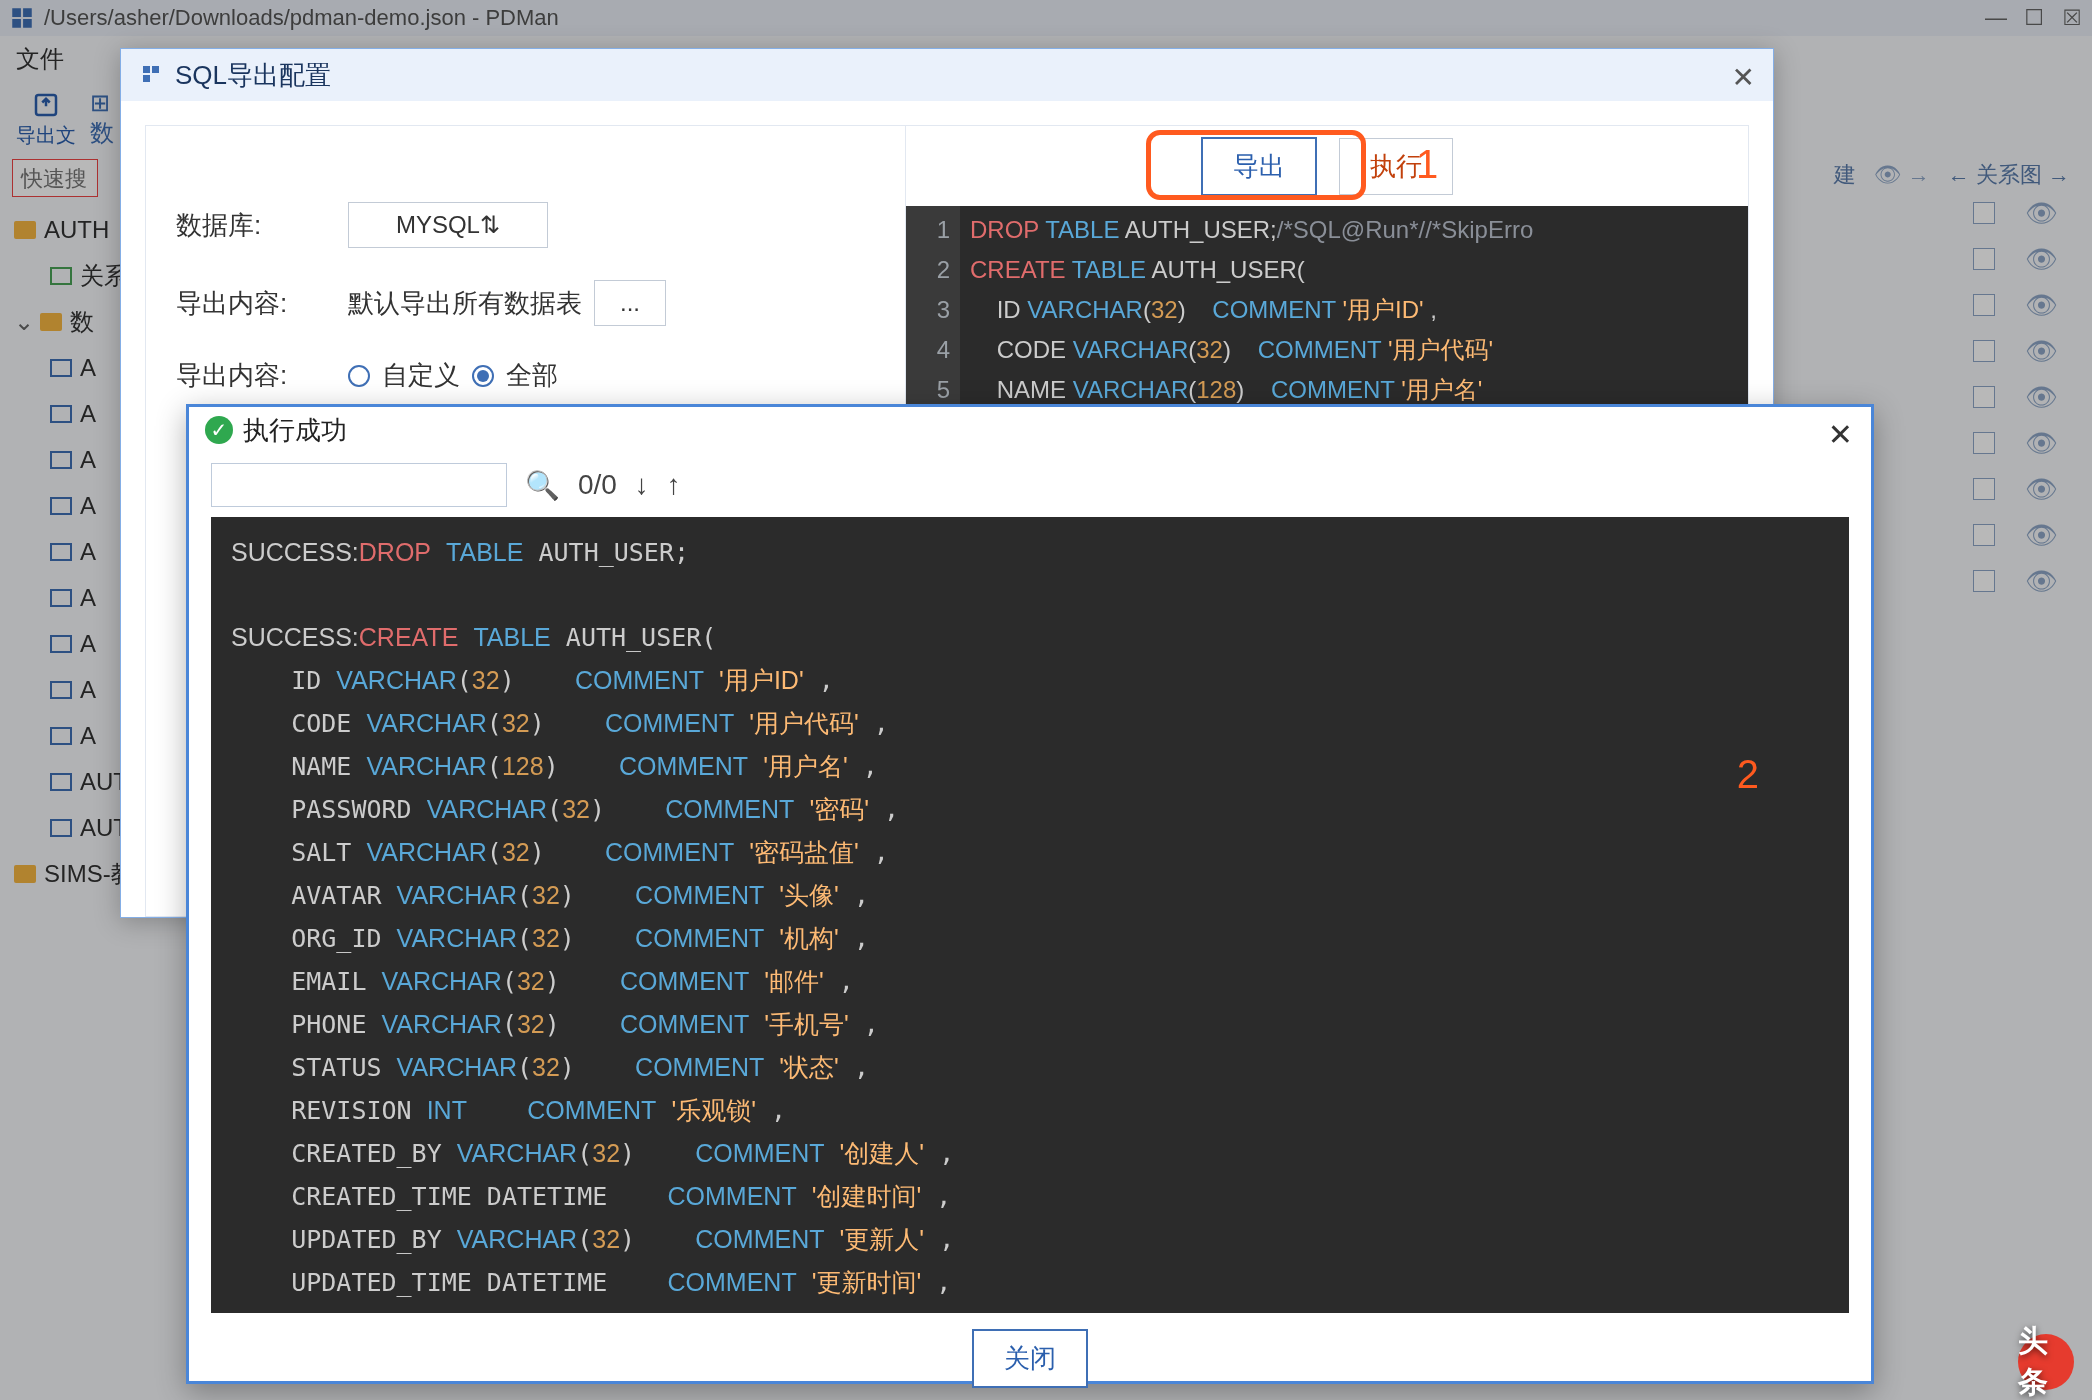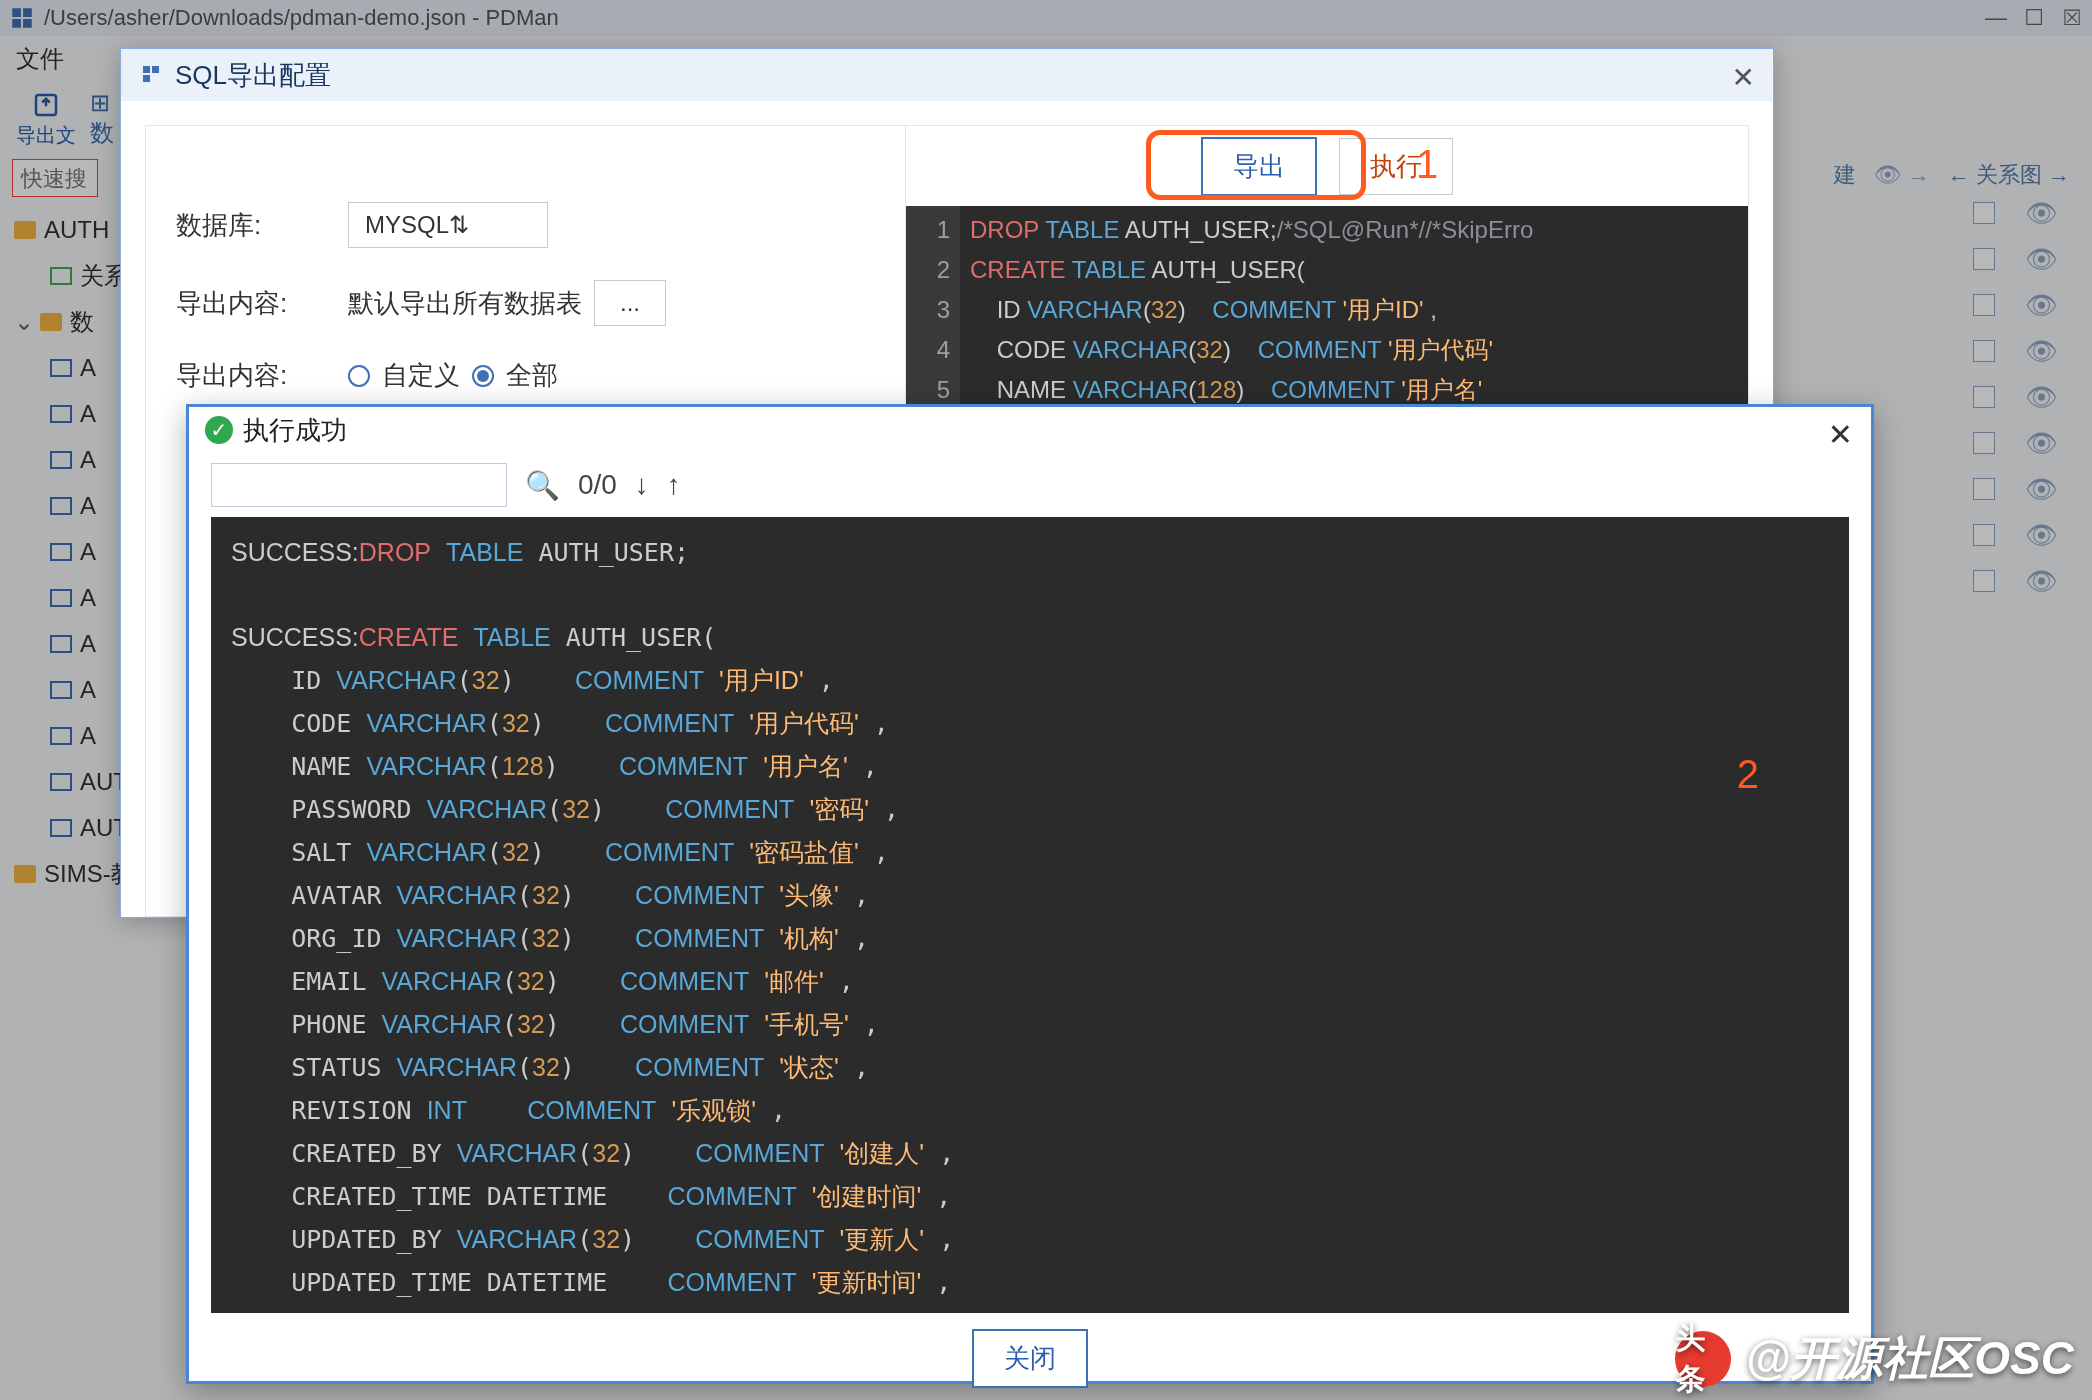--- a/index.html
+++ b/index.html
@@ -29,21 +29,21 @@
 .eyer{color:#8ea6c6;font-size:26px}
 .overlay{position:absolute;inset:0;background:rgba(0,0,0,.28)}
 .m1{position:absolute;left:120px;top:48px;width:1654px;height:870px;background:#fff;border:1px solid #84aee6;box-shadow:0 4px 24px rgba(0,0,0,.25)}
 .m1-title{height:52px;background:#eaf1fb;display:flex;align-items:center;padding:0 18px;font-size:26px;color:#1a355e}
 .m1-title .logo2{width:26px;height:26px;margin-right:10px}
 .m1-close{position:absolute;right:18px;top:12px;font-size:28px;color:#555;cursor:pointer}
 .m1-body{display:flex;height:calc(100% - 52px);padding:24px 24px 0 24px;gap:0}
 .m1-left{flex:0 0 760px;padding:20px 30px;border:1px solid #e2e8f1;border-right:none}
 .m1-left .frow{display:flex;align-items:center;gap:12px;margin-bottom:32px;font-size:26px;color:#333}
 .m1-left label{width:160px;text-align:left;color:#333}
-.sel{border:1px solid #c3cbd6;padding:6px 16px;width:200px;height:46px;font-size:24px;background:#fff;display:flex;align-items:center;justify-content:flex-start}
+.sel{border:1px solid #c3cbd6;padding:6px 16px;width:200px;height:46px;font-size:24px;background:#fff;display:flex;align-items:center;justify-content:center}
 .dots{border:1px solid #c3cbd6;width:72px;height:46px;display:flex;align-items:center;justify-content:center;font-size:24px}
 .radio{width:22px;height:22px;border-radius:50%;border:2px solid #3f6fb5;display:inline-flex;align-items:center;justify-content:center}
 .radio.on::after{content:"";width:12px;height:12px;border-radius:50%;background:#3f6fb5}
 .m1-right{flex:1;border:1px solid #e2e8f1;border-left:1px solid #e2e8f1;position:relative}
 .m1-btns{height:80px;display:flex;align-items:center;justify-content:center;gap:22px;position:relative}
 .btn{border:1px solid #c3cbd6;padding:10px 30px;font-size:26px;background:#fff;color:#c2410c}
 .btn.blue{border:2px solid #3f6fb5;color:#2b5fad}
 .redmark{position:absolute;border:5px solid #ff5a1f;border-radius:14px}
 .one{position:absolute;color:#ff5a1f;font-size:40px;font-weight:400}
 .code1{background:#2b2b2b;color:#ccc;font-family:Menlo,Consolas,monospace;font-size:24px;line-height:40px;height:calc(100% - 80px);overflow:hidden;display:flex}
@@ -306,14 +306,13 @@
     <span class="kB">PRIMARY</span> <span class="kB">KEY</span> (ID)
     <span class="one" style="position:absolute;right:90px;top:236px">2</span>
   </div>
   <div class="m2-foot">
     <div class="btn blue">关闭</div>
   </div>
 </div>
 
 <div class="wm">
   <span class="t">头条</span>
-  <span>@开源社区OSC</span>
 </div>
 
 </body></html>

